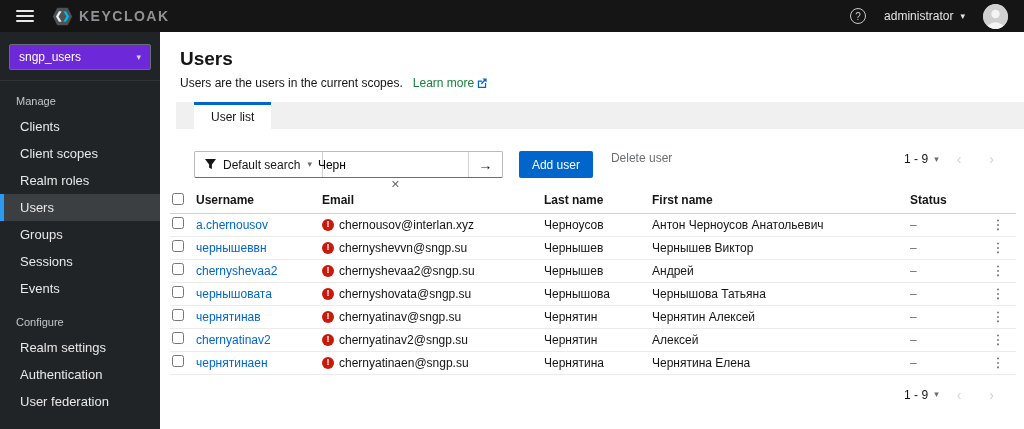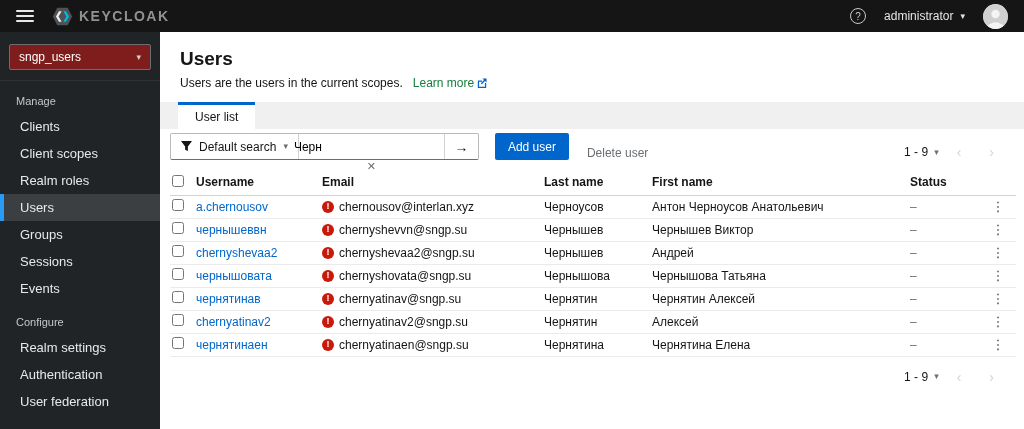--- a/index.html
+++ b/index.html
@@ -18,40 +18,40 @@
                color: #c8c8c8; font-size: 10px; display: flex; align-items: center; justify-content: center; cursor: pointer; }
   .user-menu { display: flex; align-items: center; gap: 7px; color: #e5e5e5; font-size: 12px; cursor: pointer; }
   .caret { font-size: 9px; color: inherit; line-height: 1; }
   .avatar { width: 25px; height: 25px; border-radius: 50%; background: #cfcfcf; overflow: hidden; }
 
   
   .sidebar { position: absolute; top: 32px; left: 0; width: 160px; height: 397px;
              background: #212427; color: #e8e8e8; }
   .realm-box { margin: 12px 9px 10px 9px; border: 1px solid #6a6e73; border-radius: 2px;
                height: 26px; display: flex; align-items: center; justify-content: space-between;
-               padding: 0 9px; font-size: 12px; color: #fff; cursor: pointer; background: #7f1d1d; }
+               padding: 0 9px; font-size: 12px; color: #fff; cursor: pointer; background: #6d28d9; }
   .realm-box .caret { color: #d2d2d2; }
   .nav-sep { border-bottom: 1px solid #2f3338; }
   .nav-group-label { font-size: 11px; color: #c4c7ca; padding: 14px 22px 6px 16px; }
   .nav-item { font-size: 13px; padding: 6px 16px 6px 16px; line-height: 15px; cursor: pointer; border-left: 4px solid transparent; }
   .nav-item.active { background: #3c3f42; border-left-color: #2b9af3; }
 
   
   .main { position: absolute; top: 32px; left: 160px; width: 864px; height: 397px; background: #fff; }
   .page-header { padding: 16px 20px 0 20px; }
   .page-title { font-size: 19px; font-weight: bold; color: #151515; }
   .page-subtitle { margin-top: 6px; font-size: 12px; display: flex; align-items: center; gap: 10px; }
   .link { color: #15803d; text-decoration: none; cursor: pointer; }
   .ext-icon { display: inline-block; vertical-align: -1px; margin-left: 3px; }
 
-  .tabstrip { margin-top: 12px; background: #f0f0f0; height: 27px; display: flex; }
+  .tabstrip { margin-top: 12px; background: #f0f0f0; height: 27px; display: flex; margin-left: 16px; }
   .tab.active { margin-left: 18px; background: #fff; border-top: 3px solid #0066cc;
                 padding: 0 17px; display: flex; align-items: center; font-size: 12px; cursor: pointer; }
 
-  .toolbar { display: flex; align-items: flex-end; padding: 4px 20px 10px 10px; }
+  .toolbar { display: flex; align-items: flex-start; padding: 22px 20px 10px 10px; margin-left: 24px; }
   .search-group { display: flex; align-items: stretch; height: 27px; border: 1px solid #b8bbbe;
                   border-bottom-color: #6a6e73; border-radius: 2px; background: #fff; }
   .filter-select { display: flex; align-items: center; gap: 7px; padding: 0 10px; font-size: 12px;
                    cursor: pointer; border-right: 1px solid #d2d2d2; }
   .search-input-wrap { display: flex; align-items: center; gap: 6px; padding: 0 8px; width: 145px; flex-direction: column; }
   .search-text { font-size: 12px; flex: 1; border: none; outline: none; font-family: inherit; padding: 0; background: transparent; }
   .clear-btn { color: #6a6e73; font-size: 11px; cursor: pointer; padding: 0 2px; }
   .submit-arrow { border-left: 1px solid #d2d2d2; width: 34px; display: flex; align-items: center;
                   justify-content: center; font-size: 14px; cursor: pointer; color: #151515; }
   .btn-primary { background: #0066cc; color: #fff; border: none; border-radius: 2px; height: 27px;

